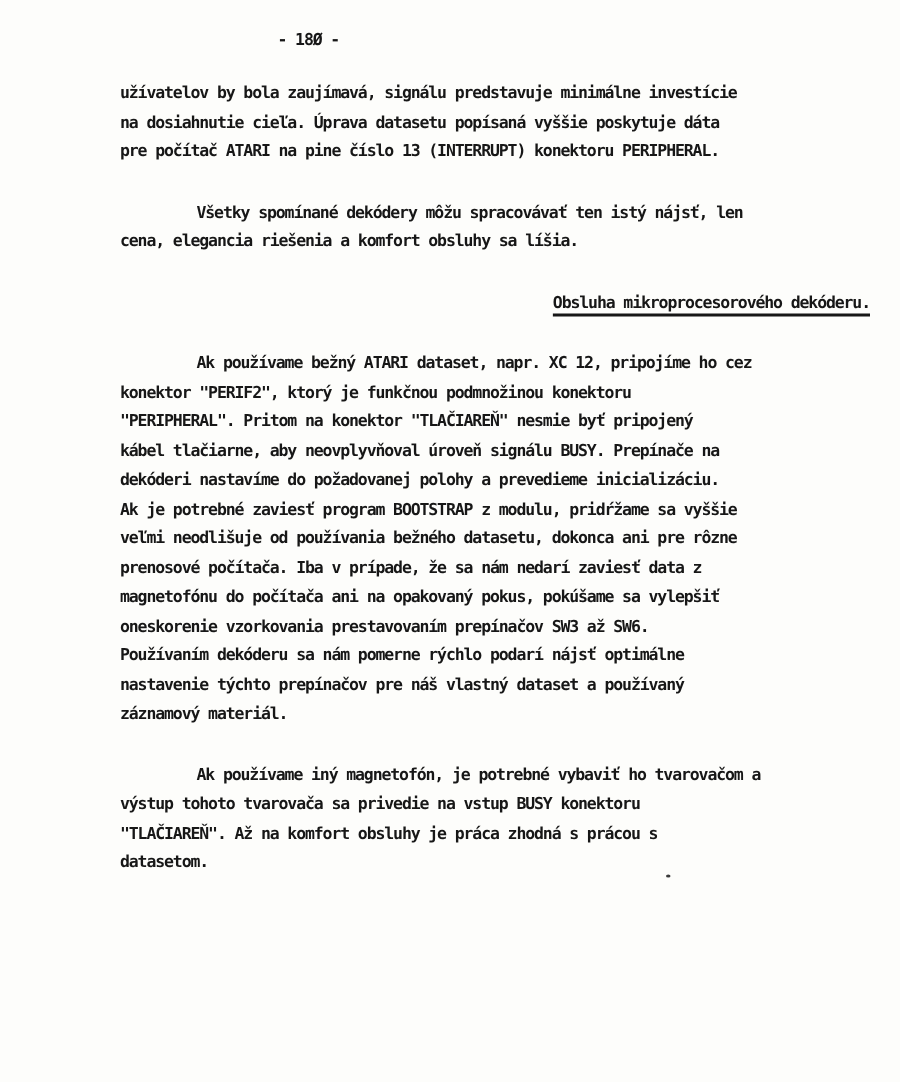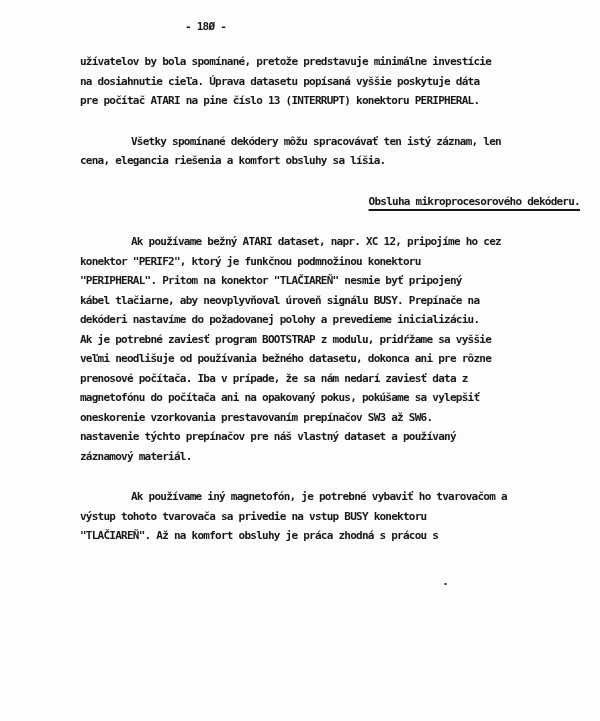--- a/index.html
+++ b/index.html
@@ -53,48 +53,50 @@
   }
 </style>
 </head>
 <body>
 
 <div class="paper">
   <div class="page-number">- 18Ø -</div>
 
   <div class="content">
     <div class="para">
-        <div class="line">užívatelov by bola spomínané, pretože predstavuje minimálne investície</div>
+        <div class="line">užívatelov by bola zaujímavá, signálu predstavuje minimálne investície</div>
         <div class="line">na dosiahnutie cieľa. Úprava datasetu popísaná vyššie poskytuje dáta</div>
         <div class="line">pre počítač ATARI na pine číslo 13 (INTERRUPT) konektoru PERIPHERAL.</div>
       </div>
 
     <div class="para indent-first">
-        <div class="line">Všetky spomínané dekódery môžu spracovávať ten istý záznam, len</div>
+        <div class="line">Všetky spomínané dekódery môžu spracovávať ten istý nájsť, len</div>
         <div class="line">cena, elegancia riešenia a komfort obsluhy sa líšia.</div>
       </div>
 
     <div class="heading">Obsluha mikroprocesorového dekóderu.</div>
 
     <div class="para indent-first">
         <div class="line">Ak používame bežný ATARI dataset, napr. XC 12, pripojíme ho cez</div>
         <div class="line">konektor "PERIF2", ktorý je funkčnou podmnožinou konektoru</div>
         <div class="line">"PERIPHERAL". Pritom na konektor "TLAČIAREŇ" nesmie byť pripojený</div>
         <div class="line">kábel tlačiarne, aby neovplyvňoval úroveň signálu BUSY. Prepínače na</div>
         <div class="line">dekóderi nastavíme do požadovanej polohy a prevedieme inicializáciu.</div>
         <div class="line">Ak je potrebné zaviesť program BOOTSTRAP z modulu, pridŕžame sa vyššie</div>
         <div class="line">veľmi neodlišuje od používania bežného datasetu, dokonca ani pre rôzne</div>
         <div class="line">prenosové počítača. Iba v prípade, že sa nám nedarí zaviesť data z</div>
         <div class="line">magnetofónu do počítača ani na opakovaný pokus, pokúšame sa vylepšiť</div>
         <div class="line">oneskorenie vzorkovania prestavovaním prepínačov SW3 až SW6.</div>
+        <div class="line">Používaním dekóderu sa nám pomerne rýchlo podarí nájsť optimálne</div>
         <div class="line">nastavenie týchto prepínačov pre náš vlastný dataset a používaný</div>
         <div class="line">záznamový materiál.</div>
       </div>
 
     <div class="para indent-first">
         <div class="line">Ak používame iný magnetofón, je potrebné vybaviť ho tvarovačom a</div>
         <div class="line">výstup tohoto tvarovača sa privedie na vstup BUSY konektoru</div>
         <div class="line">"TLAČIAREŇ". Až na komfort obsluhy je práca zhodná s prácou s</div>
+        <div class="line">datasetom.</div>
       </div>
   </div>
 
   <div class="speck"></div>
 </div>
 
 </body></html>

